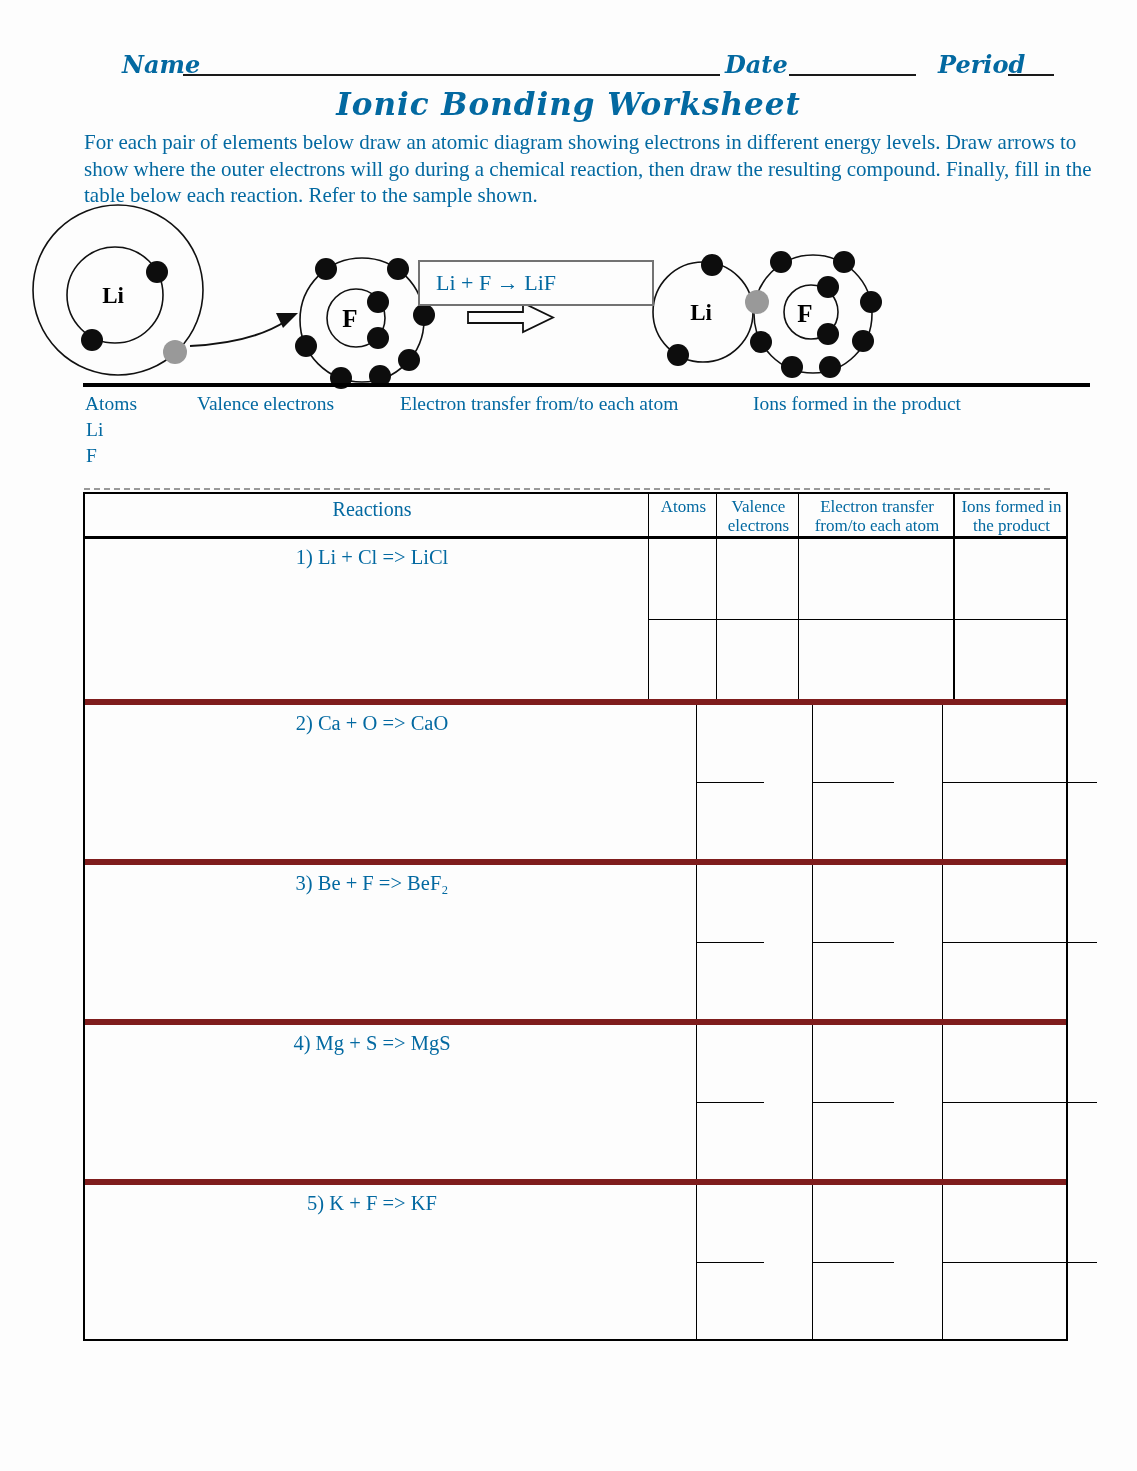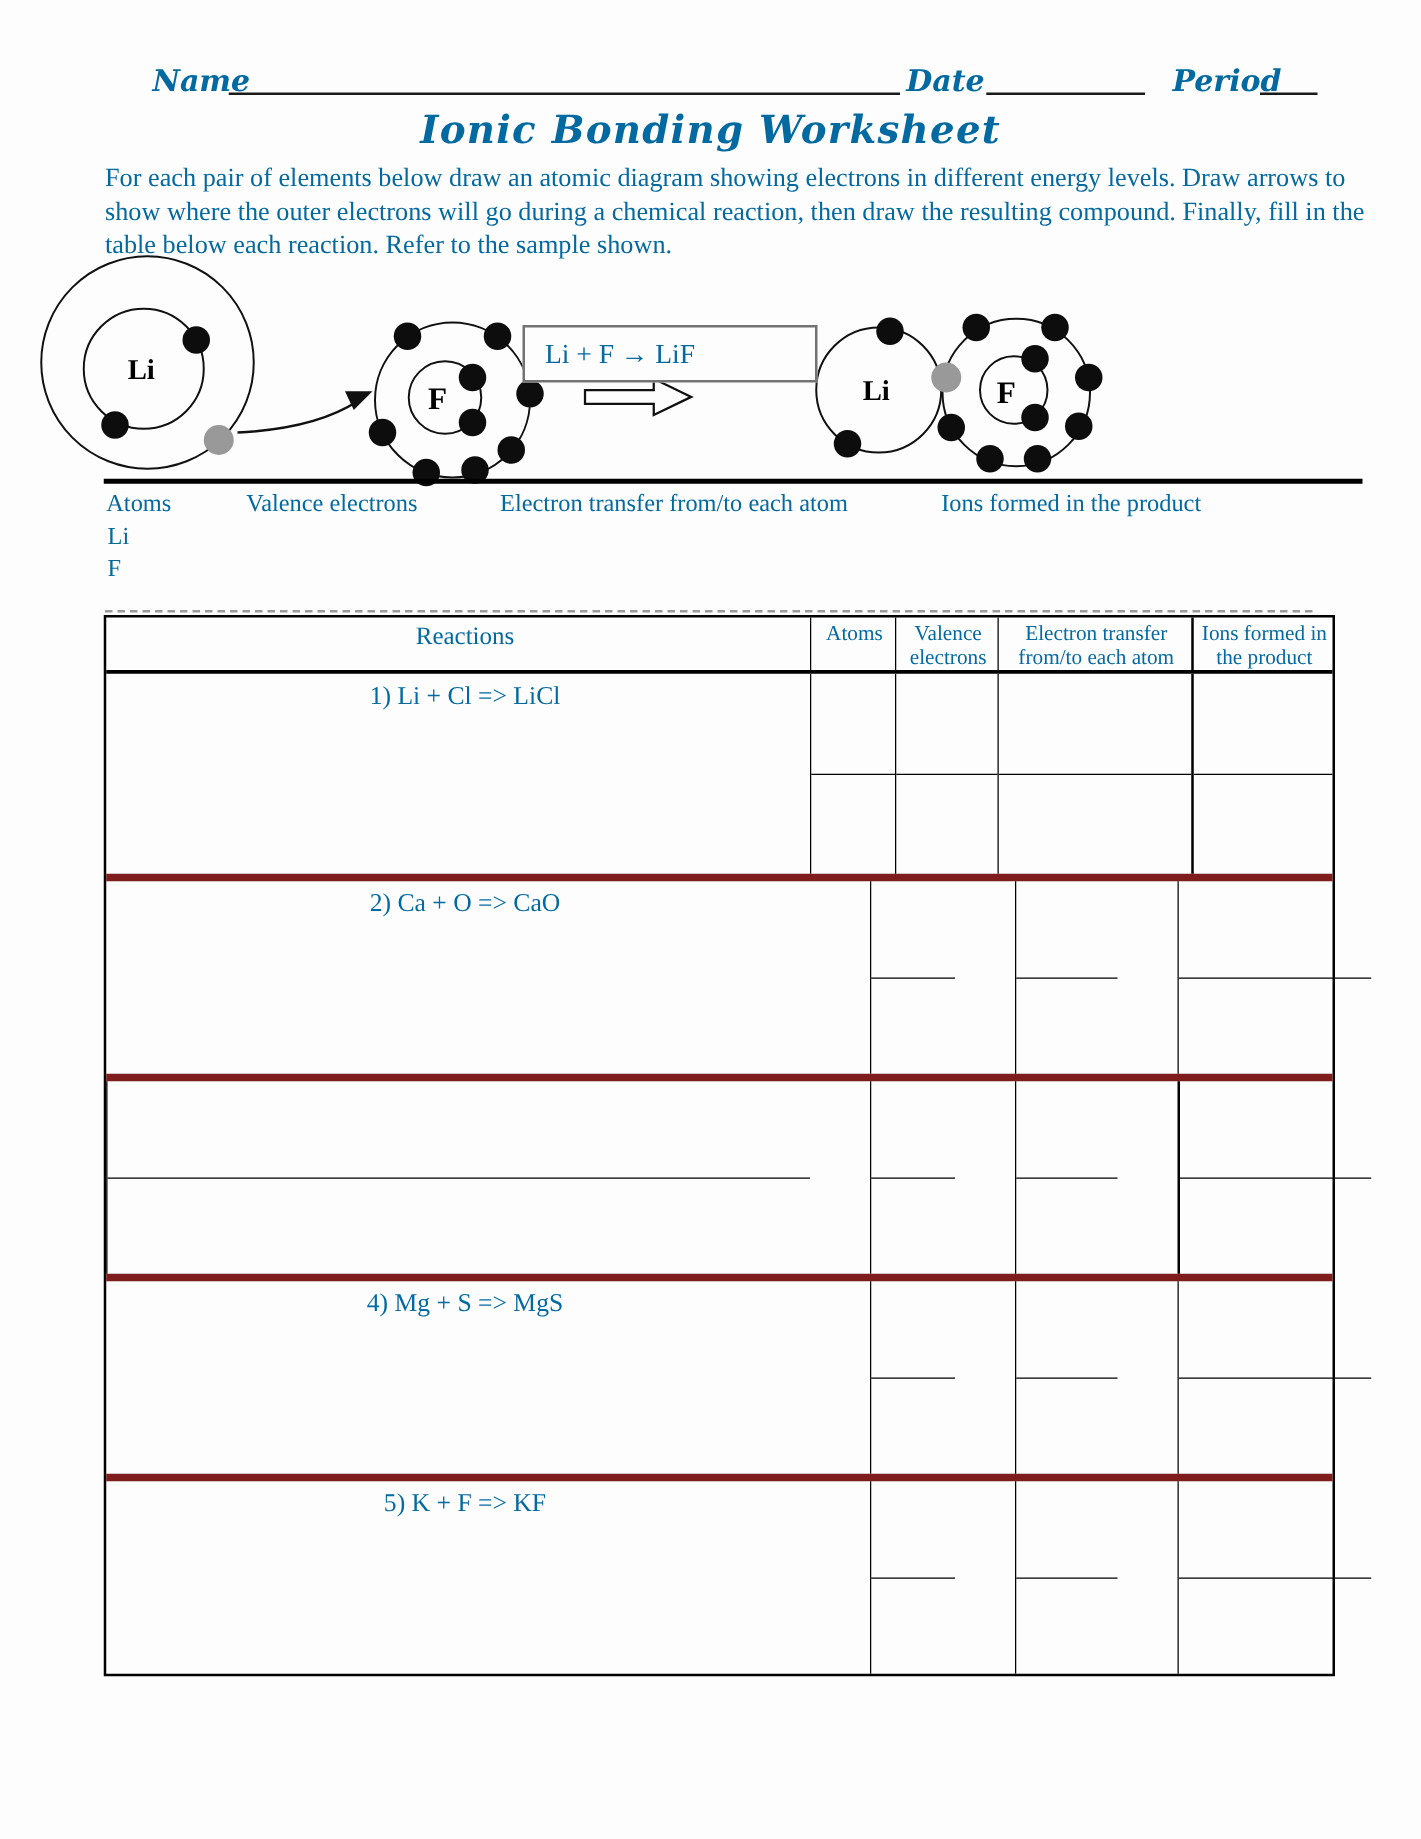--- a/index.html
+++ b/index.html
@@ -204,20 +204,21 @@
           <div class="half top"></div>
           <div class="half"></div>
         </div>
       <div class="dcell ions">
           <div class="half top"></div>
           <div class="half"></div>
         </div>
     </div>
 
     <div class="t-row t-body-row">
+      <div class="rxn-cell">3) Be + F =&gt; BeF₂</div>
       <div class="dcell">
           <div class="half top"></div>
           <div class="half"></div>
         </div>
       <div class="dcell">
           <div class="half top"></div>
           <div class="half"></div>
         </div>
       <div class="dcell">
           <div class="half top"></div>

